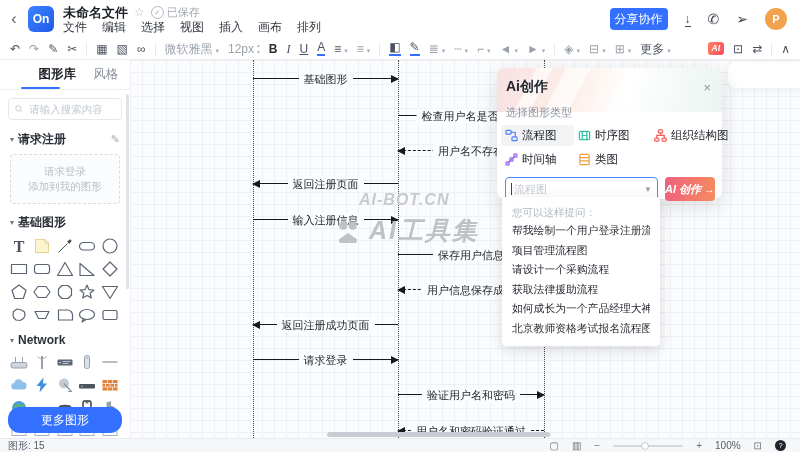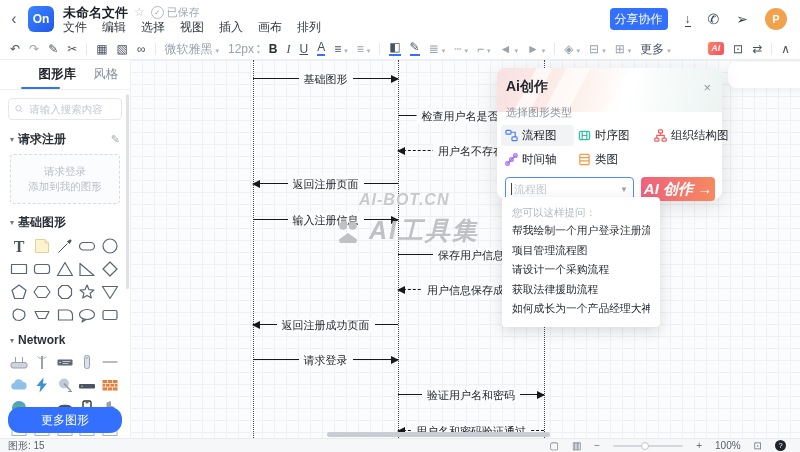--- a/index.html
+++ b/index.html
@@ -98,22 +98,22 @@
   .ai-sub{position:relative;font-size:11px;color:#8a929c;padding:9px 9px 5px;}
   .ai-chips{position:relative;display:grid;grid-template-columns:73px 76px 1fr;row-gap:3px;padding:0 6px 0 4px;}
   .chip{display:flex;align-items:center;gap:4px;font-size:11.5px;color:#23272e;padding:3px 4px;border-radius:4px;white-space:nowrap;}
   .chip.sel{background:#f2f3f5;}
   .chip svg{flex:0 0 auto;}
   .ai-input-row{position:relative;display:flex;gap:7px;padding:7px 7px 0 8px;align-items:center;}
   .ai-input{flex:1;height:22px;border:1px solid #4d8bff;border-radius:4px;display:flex;align-items:center;
             padding:0 5px;font-size:11px;color:#c3c8d0;background:#fff;}
   .caret-bar{width:1px;height:12px;background:#444;margin-right:2px;}
   .ai-input .dd{margin-left:auto;color:#9aa1a9;font-size:8px;}
-  .ai-go{width:74px;height:24px;border-radius:4px;background:linear-gradient(95deg,#ef617e,#f58a5e);color:#fff;
-         font-size:15px;font-weight:700;font-style:italic;display:flex;align-items:center;justify-content:center;white-space:nowrap;}
+  .ai-go{width:50px;height:24px;border-radius:4px;background:linear-gradient(95deg,#ef617e,#f58a5e);color:#fff;
+         font-size:11px;font-weight:700;font-style:italic;display:flex;align-items:center;justify-content:center;white-space:nowrap;}
 
   
   .suggestions{position:absolute;left:502px;top:197px;width:158px;background:#fff;border-radius:4px;
                box-shadow:0 4px 14px rgba(31,35,41,.16);z-index:11;padding:7px 10px 8px;box-sizing:border-box;}
   .sg-title{font-size:10.5px;color:#b3b9c1;line-height:17px;}
   .sg-item{font-size:10.8px;color:#272b31;line-height:19.5px;white-space:nowrap;overflow:hidden;cursor:default;}
 
   
   .statusbar{position:absolute;left:0;right:0;bottom:0;height:14px;background:#f6f7f9;border-top:1px solid #e8eaee;
              display:flex;align-items:center;font-size:10px;color:#565e68;padding:0 8px;box-sizing:border-box;}
@@ -671,20 +671,21 @@
   </div>
 
   <div class="suggestions">
     <div class="sg-title">您可以这样提问：</div>
     <div id="sg-items">
         <div class="sg-item">帮我绘制一个用户登录注册流程</div>
         <div class="sg-item">项目管理流程图</div>
         <div class="sg-item">请设计一个采购流程</div>
         <div class="sg-item">获取法律援助流程</div>
         <div class="sg-item">如何成长为一个产品经理大神</div>
+        <div class="sg-item">北京教师资格考试报名流程图</div>
       </div>
   </div>
 
   <div class="statusbar">
     <span>图形: 15</span>
     <div class="st-right">
       <span class="sicon">▢</span>
       <span class="sicon">▥</span>
       <span class="sicon">−</span>
       <span class="slider">

